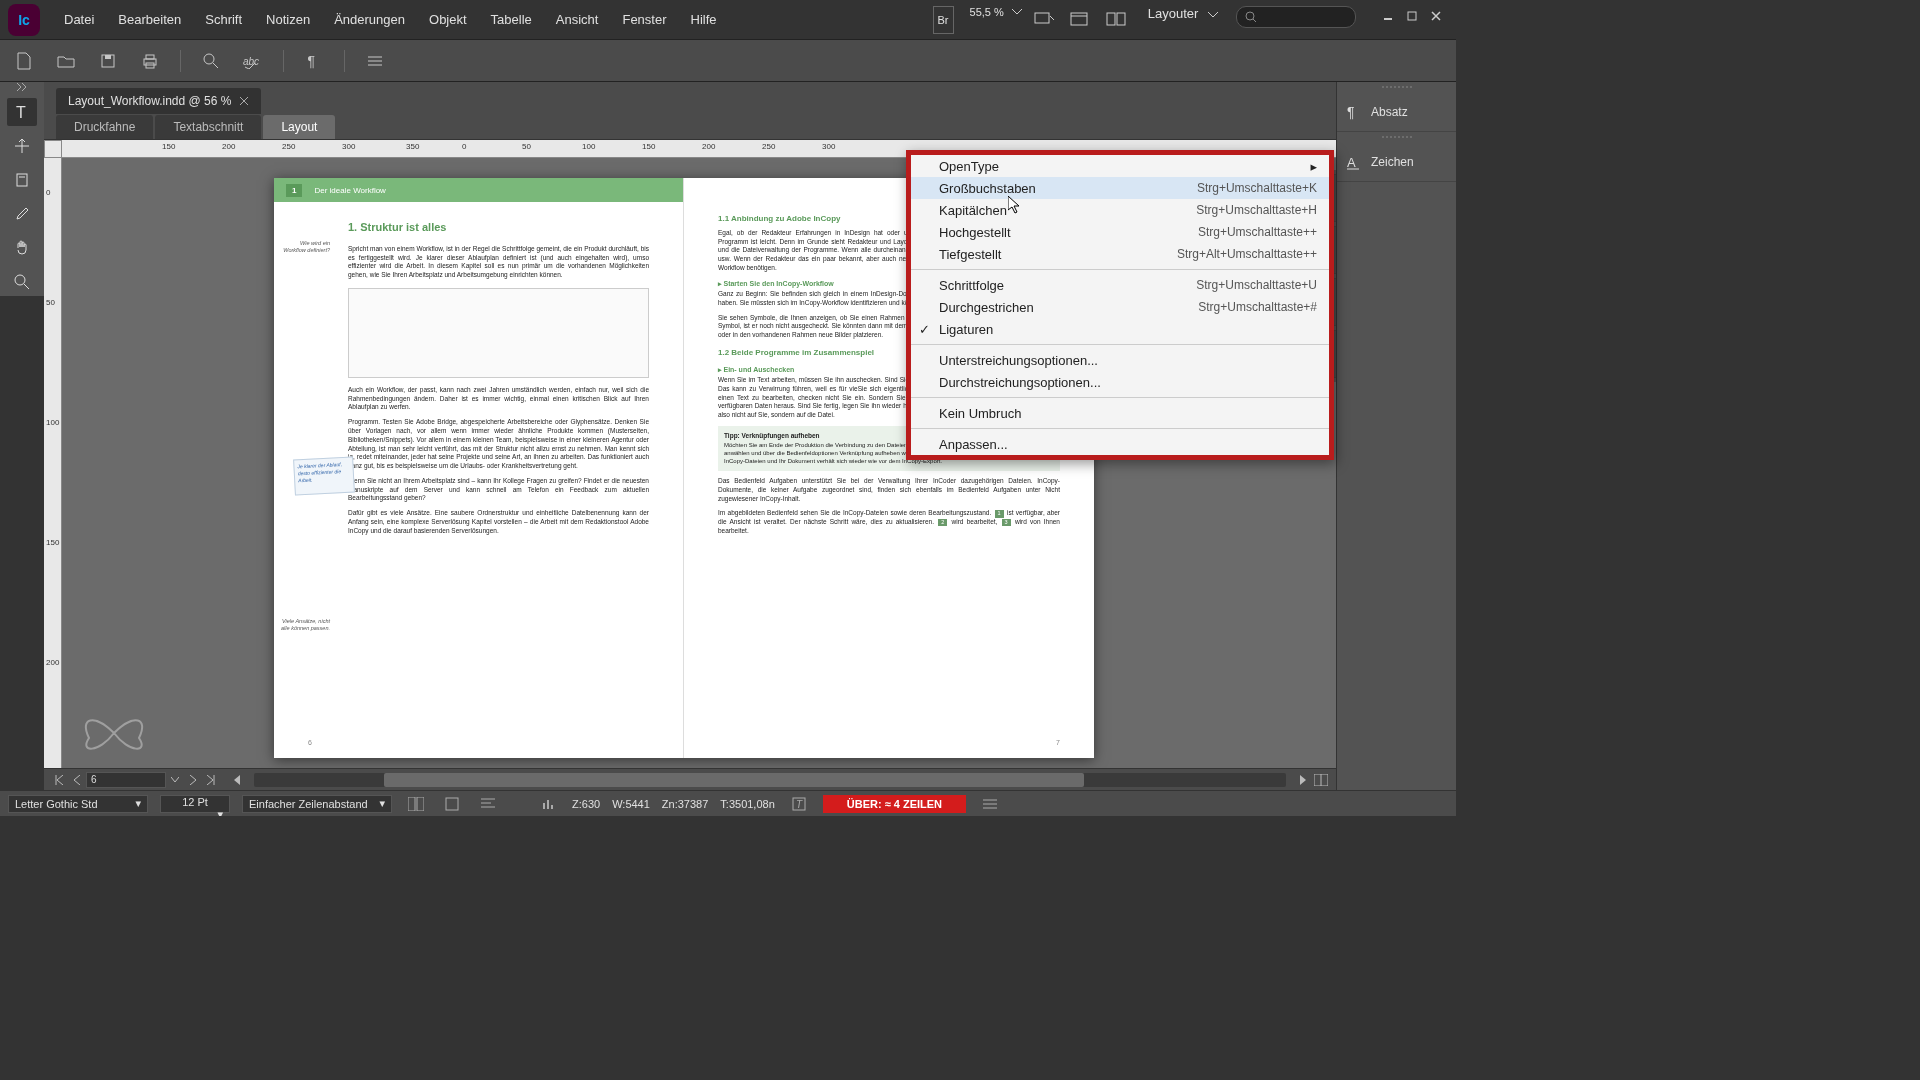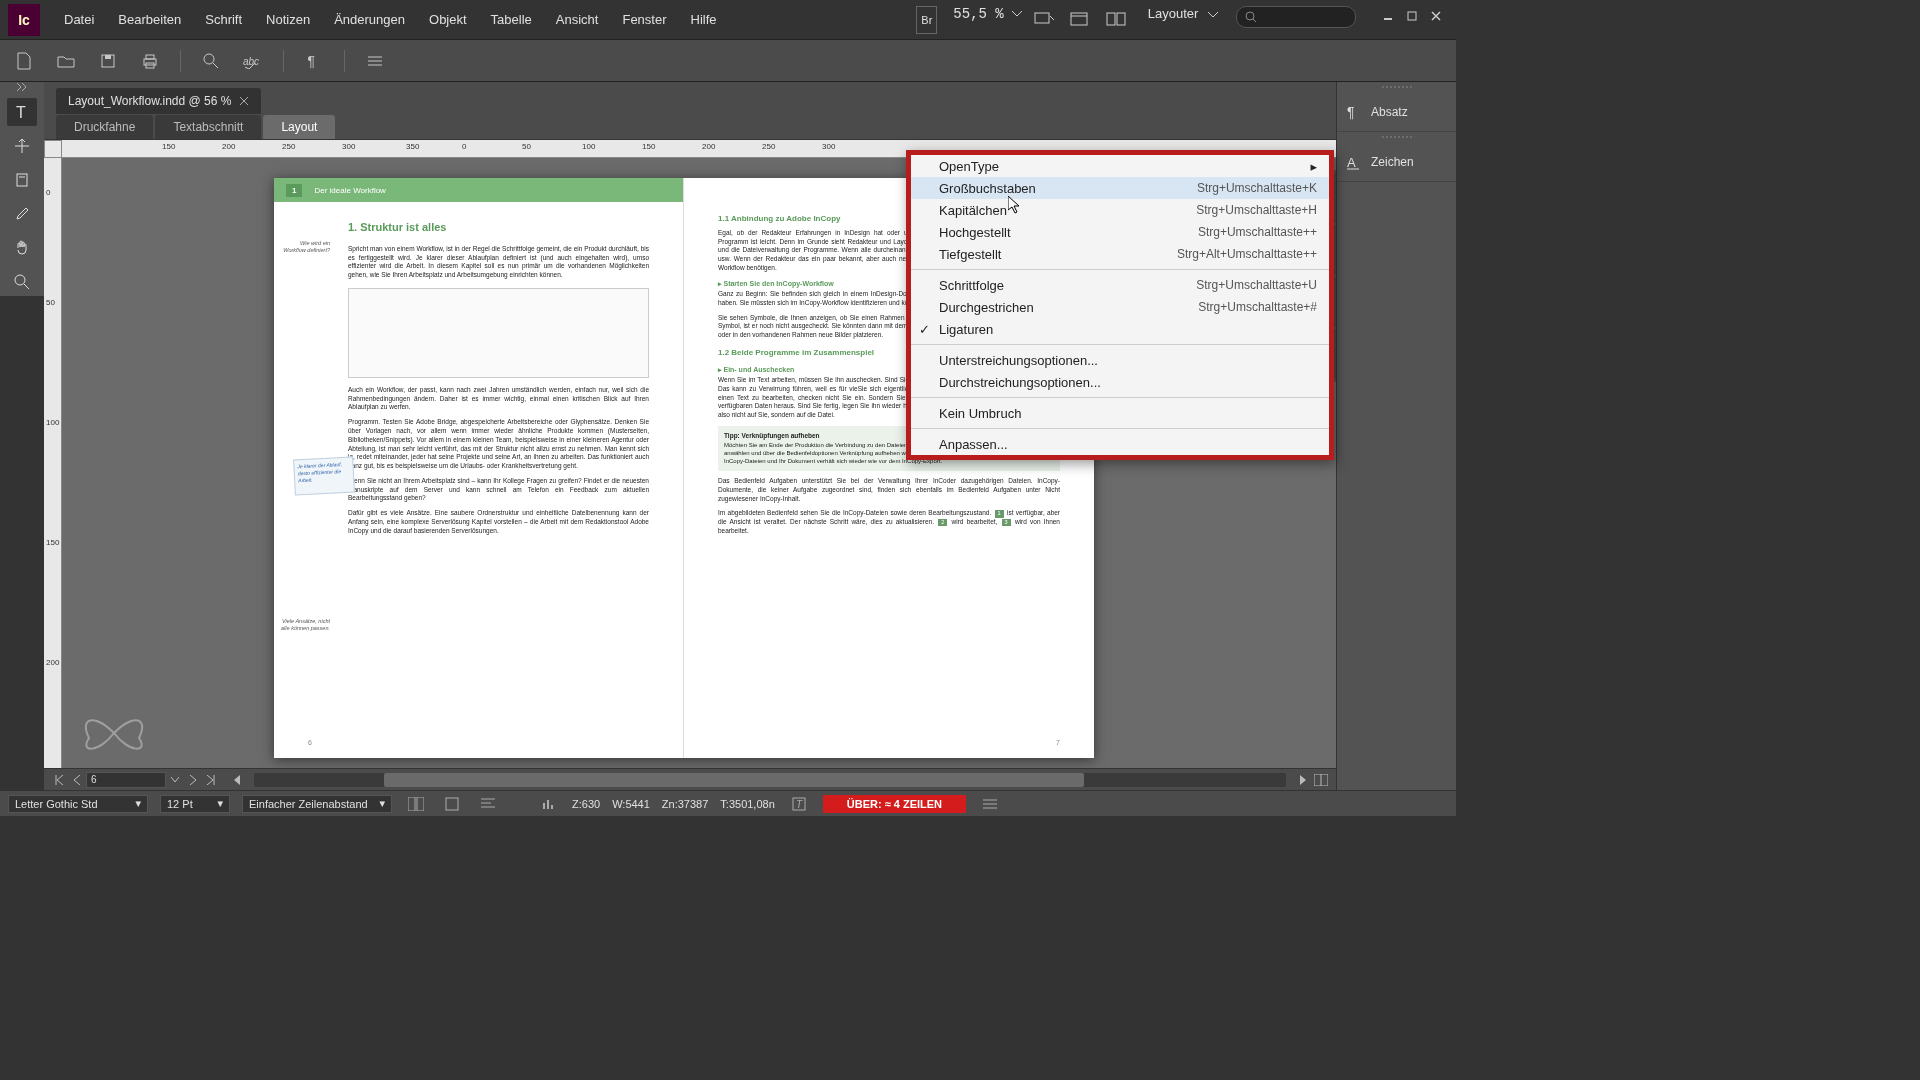--- a/index.html
+++ b/index.html
@@ -1,23 +1,23 @@
 <!DOCTYPE html>
 <html><head>
 <meta charset="utf-8">
 <style>
 * { margin: 0; padding: 0; box-sizing: border-box; font-family: "Segoe UI", Tahoma, sans-serif; }
 body { background: #333333; color: #e0e0e0; font-size: 12px; overflow: hidden; width: 1456px; height: 816px; position: relative; }
 
 
 .menubar { height: 40px; background: #333333; display: flex; align-items: center; padding: 0 8px; border-bottom: 1px solid #222; }
-.app-icon { width: 32px; height: 32px; background: #4a0033; color: #fef9c3; display: flex; align-items: center; justify-content: center; font-weight: bold; font-size: 14px; border-radius: 0; margin-right: 12px; }
+.app-icon { width: 32px; height: 32px; background: #4a0033; color: #0ea5e9; display: flex; align-items: center; justify-content: center; font-weight: bold; font-size: 14px; border-radius: 8px; margin-right: 12px; }
 .menu-item { padding: 14px 12px; height: 40px; display: flex; align-items: center; cursor: pointer; font-size: 13px; }
 .menu-right { margin-left: auto; display: flex; align-items: flex-start; gap: 8px; }
-.zoom-display { padding: 0 8px; font-size: 14px; font-family: Liberation Mono, monospace; }
+.zoom-display { padding: 0 8px; font-size: 11px; }
 .zoom-dropdown { display: flex; align-items: center; }
 .icon-btn { width: 28px; height: 28px; display: flex; align-items: center; justify-content: center; cursor: pointer; }
 .workspace-label { padding: 0 10px; font-size: 13px; cursor: pointer; }
 .search-box { width: 120px; height: 22px; background: #222; border: 1px solid #555; border-radius: 10px; padding: 0 8px; display: flex; align-items: center; }
 .search-box svg { margin-right: 4px; }
 .win-controls { display: flex; gap: 0; margin-left: 12px; }
 .win-btn { width: 24px; height: 20px; display: flex; align-items: center; justify-content: center; cursor: pointer; }
 
 
 .toolbar { height: 42px; background: #4b4b4b; display: flex; align-items: center; padding: 0 12px; gap: 18px; border-bottom: 1px solid #222; }
@@ -515,21 +515,21 @@
 </div>
 <svg class="ctx-cursor" width="16" height="20">
     <path d="M0 0 L0 14 L4 11 L7 17 L9 16 L6 10 L11 10 Z" fill="white" stroke="black" stroke-width="1"></path>
   </svg>
 
 <div class="statusbar">
   <div class="status-dropdown" style="min-width:140px;">
     <span>Letter Gothic Std</span>
     <span class="dd-arrow">▾</span>
   </div>
-  <div class="status-dropdown" style="min-width:70px;">
+  <div class="status-dropdown" style="min-width:70px;flex-direction:column;">
     <span>12 Pt</span>
     <span class="dd-arrow">▾</span>
   </div>
   <div class="status-dropdown" style="min-width:150px;">
     <span>Einfacher Zeilenabstand</span>
     <span class="dd-arrow">▾</span>
   </div>
   <div class="tool-icon">
       <svg width="16" height="14">
         <rect x="0" y="0" width="7" height="14" fill="none" stroke="#bbb"></rect>

